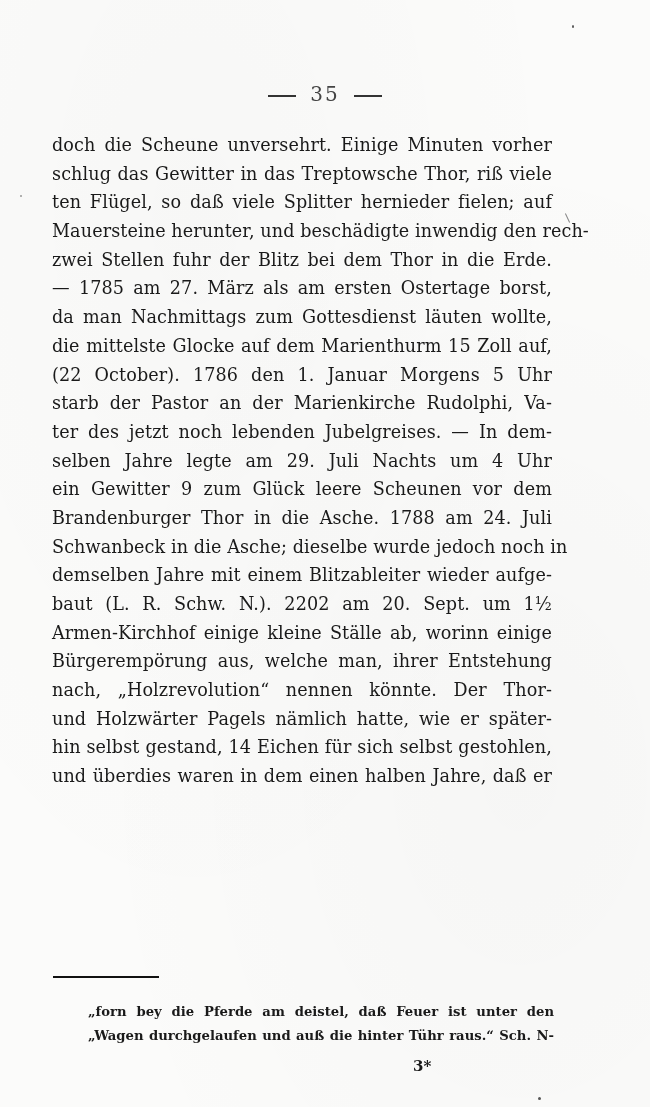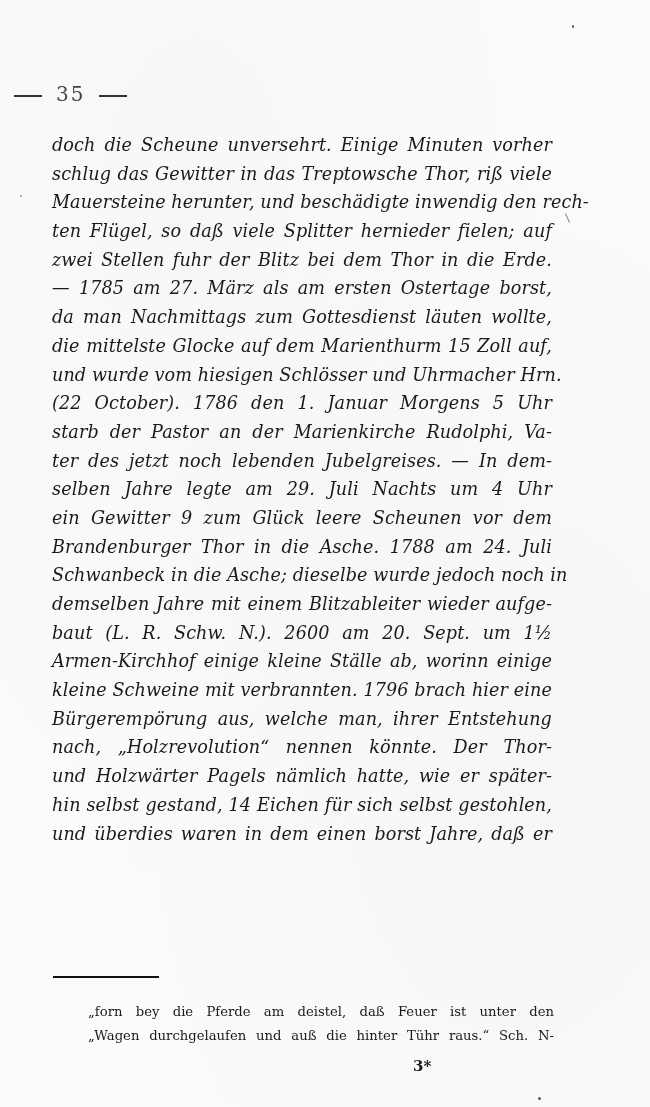--- a/index.html
+++ b/index.html
@@ -24,39 +24,38 @@
       background:
         radial-gradient(ellipse at 30% 20%, rgba(0,0,0,0.015), transparent 60%),
         radial-gradient(ellipse at 80% 70%, rgba(0,0,0,0.02), transparent 60%),
         #fbfbfa;
     }
     .running-head {
       position: absolute;
       top: 82px;
       left: 0;
       width: 650px;
-      text-align: left;
+      text-align: center;
       font-size: 20px;
       color: #444;
       letter-spacing: 2px;
     }
     .running-head .dash {
       display: inline-block;
       width: 28px;
       height: 2px;
       background: #333;
       vertical-align: middle;
       margin: 0 14px;
     }
     .body-text {
       position: absolute;
       left: 52px;
       top: 131px;
       width: 500px;
-      font-style: italic;
     }
     .line {
       display: block;
       height: 28.7px;
       line-height: 28.7px;
       font-size: 17.6px;
       white-space: nowrap;
       text-align: justify;
       text-align-last: justify;
       letter-spacing: 0.1px;
@@ -79,21 +78,21 @@
       width: 466px;
       font-size: 13.2px;
     }
     .footnote .fline {
       display: block;
       height: 24px;
       line-height: 24px;
       white-space: nowrap;
       text-align: justify;
       text-align-last: justify;
-      font-weight: normal;
+      font-weight: bold;
     }
     .signature {
       position: absolute;
       left: 413px;
       top: 1057px;
       font-size: 15px;
       font-weight: bold;
     }
     .speck {
       position: absolute;
@@ -106,43 +105,41 @@
 
 <div class="page">
 
   <div class="running-head">
     <span class="dash"></span><span>35</span><span class="dash"></span>
   </div>
 
   <div class="body-text">
     <span class="line">doch die Scheune unversehrt.  Einige Minuten vorher</span>
     <span class="line">schlug das Gewitter in das Treptowsche Thor, riß viele</span>
+    <span class="line">ten Flügel, so daß viele Splitter hernieder fielen; auf</span>
     <span class="line">Mauersteine herunter, und beschädigte inwendig den rech-</span>
-    <span class="line">ten Flügel, so daß viele Splitter hernieder fielen; auf</span>
     <span class="line">zwei Stellen fuhr der Blitz bei dem Thor in die Erde.</span>
     <span class="line">— 1785 am 27. März als am ersten Ostertage borst,</span>
     <span class="line">da man Nachmittags zum Gottesdienst läuten wollte,</span>
     <span class="line">die mittelste Glocke auf dem Marienthurm 15 Zoll auf,</span>
-    <span class="line">und wurde vom hiesigen Schlösser und Uhrmacher Hrn.</span>
     <span class="line">(22 October).  1786 den 1. Januar Morgens 5 Uhr</span>
     <span class="line">starb der Pastor an der Marienkirche Rudolphi, Va-</span>
     <span class="line">ter des jetzt noch lebenden Jubelgreises. — In dem-</span>
     <span class="line">selben Jahre legte am 29. Juli Nachts um 4 Uhr</span>
     <span class="line">ein Gewitter 9 zum Glück leere Scheunen vor dem</span>
     <span class="line">Brandenburger Thor in die Asche.  1788 am 24. Juli</span>
     <span class="line">Schwanbeck in die Asche; dieselbe wurde jedoch noch in</span>
     <span class="line">demselben Jahre mit einem Blitzableiter wieder aufge-</span>
-    <span class="line">baut (L. R. Schw. N.).  2600 am 20. Sept. um 1½</span>
+    <span class="line">baut (L. R. Schw. N.).  2202 am 20. Sept. um 1½</span>
     <span class="line">Armen-Kirchhof einige kleine Ställe ab, worinn einige</span>
-    <span class="line">kleine Schweine mit verbrannten. 1796 brach hier eine</span>
     <span class="line">Bürgerempörung aus, welche man, ihrer Entstehung</span>
     <span class="line">nach, „Holzrevolution“ nennen könnte. Der Thor-</span>
     <span class="line">und Holzwärter Pagels nämlich hatte, wie er später-</span>
     <span class="line">hin selbst gestand, 14 Eichen für sich selbst gestohlen,</span>
-    <span class="line">und überdies waren in dem einen borst Jahre, daß er</span>
+    <span class="line">und überdies waren in dem einen halben Jahre, daß er</span>
   </div>
 
   <div class="footnote-rule"></div>
 
   <div class="footnote">
     <span class="fline">„forn bey die Pferde am deistel, daß Feuer ist unter den</span>
     <span class="fline">„Wagen durchgelaufen und auß die hinter Tühr raus.“ Sch. N-</span>
   </div>
 
   <div class="signature">3*</div>

